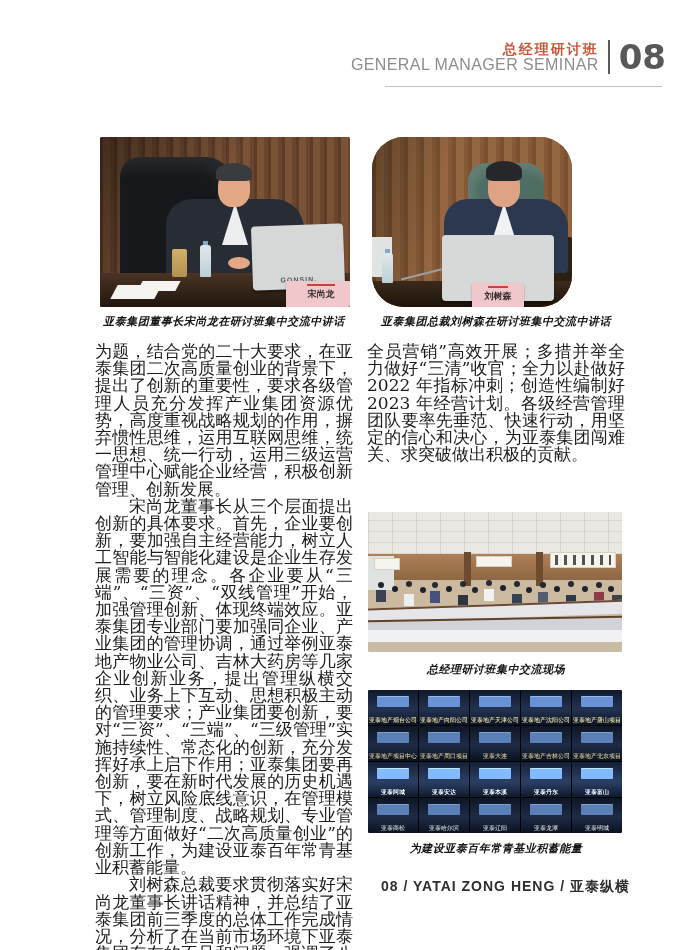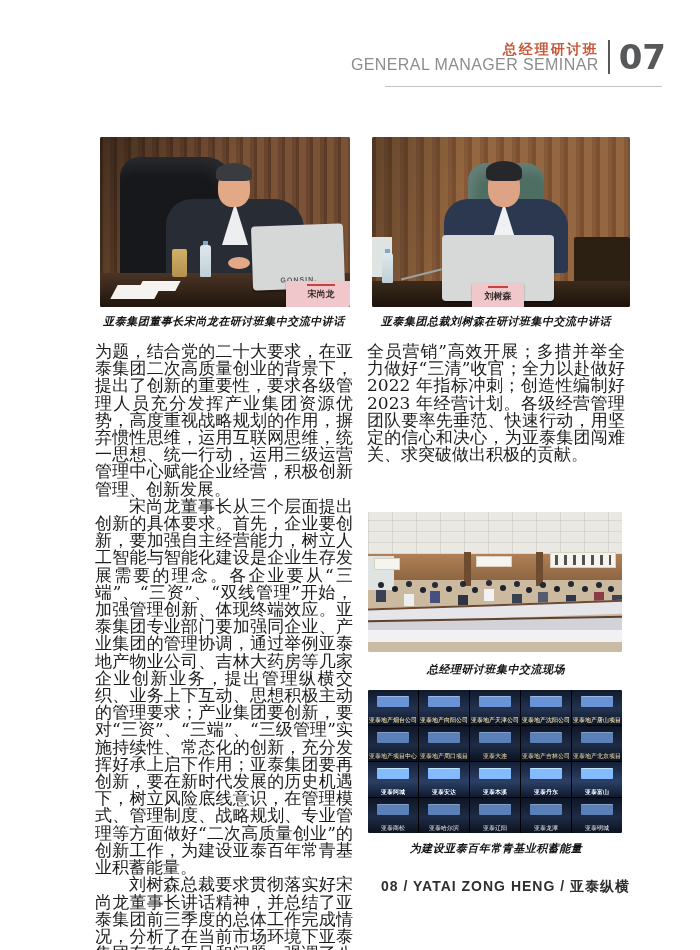--- a/index.html
+++ b/index.html
@@ -130,21 +130,21 @@
 <body>
 
 <div class="page">
 
   <div class="hdr">
     <div class="hdr-txt">
       <div class="hdr-cn">总经理研讨班</div>
       <div class="hdr-en">GENERAL MANAGER SEMINAR</div>
     </div>
     <div class="hdr-bar"></div>
-    <div class="hdr-num">07</div>
+    <div class="hdr-num">08</div>
   </div>
   <div class="hdr-line"></div>
 
   <div class="ph" style="left:100px;top:137px;width:250px;height:170px;">
     <div class="wood1"></div>
     <div class="shade1"></div>
     <div class="chair1"></div>
     <div class="p1-body"></div>
     <div class="p1-shirt"></div>
     <div class="p1-face"></div>
@@ -155,21 +155,21 @@
     <div class="can" style="left:72px;top:112px;width:15px;height:28px;"></div>
     <div class="bottle" style="left:100px;top:108px;width:11px;height:32px;"></div>
     <div class="hand" style="left:128px;top:120px;width:22px;height:12px;"></div>
     <div class="lap1">
       <div class="lap-logo">GONSIN.</div>
     </div>
     <div class="plate" style="left:186px;top:144px;width:70px;height:22px;">宋尚龙</div>
   </div>
   <div class="cap" style="left:95px;top:314px;">亚泰集团董事长宋尚龙在研讨班集中交流中讲话</div>
 
-  <div class="ph" style="left:372px;top:137px;width:258px;height:170px;">
+  <div class="ph" style="left:372px;top:137px;width:200px;height:170px;border-radius:32px;">
     <div class="wood2"></div>
     <div class="shade2"></div>
     <div class="win3" style="top:100px;height:40px;width:20px;"></div>
     <div class="cab2"></div>
     <div class="chair2"></div>
     <div class="p2-body"></div>
     <div class="p2-shirt"></div>
     <div class="p2-face"></div>
     <div class="p2-hair"></div>
     <div class="desk2"></div>

